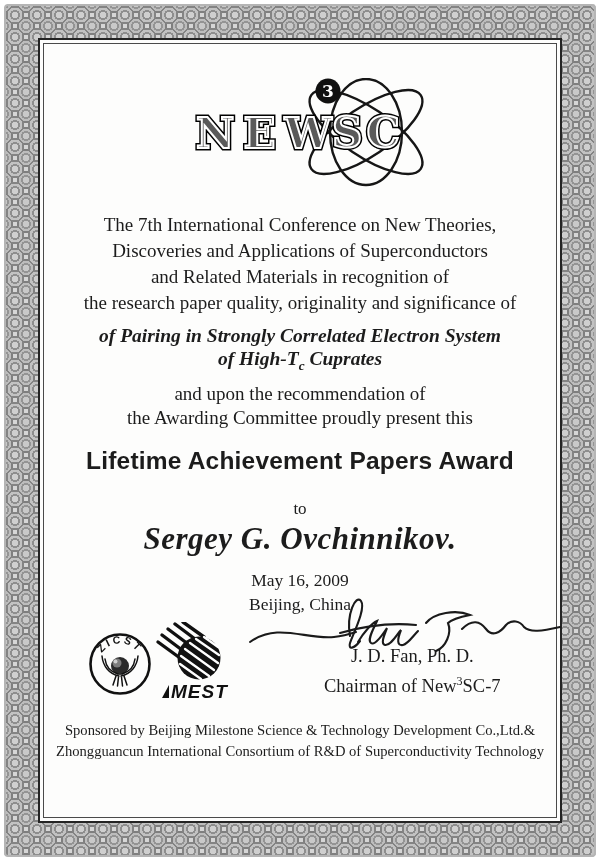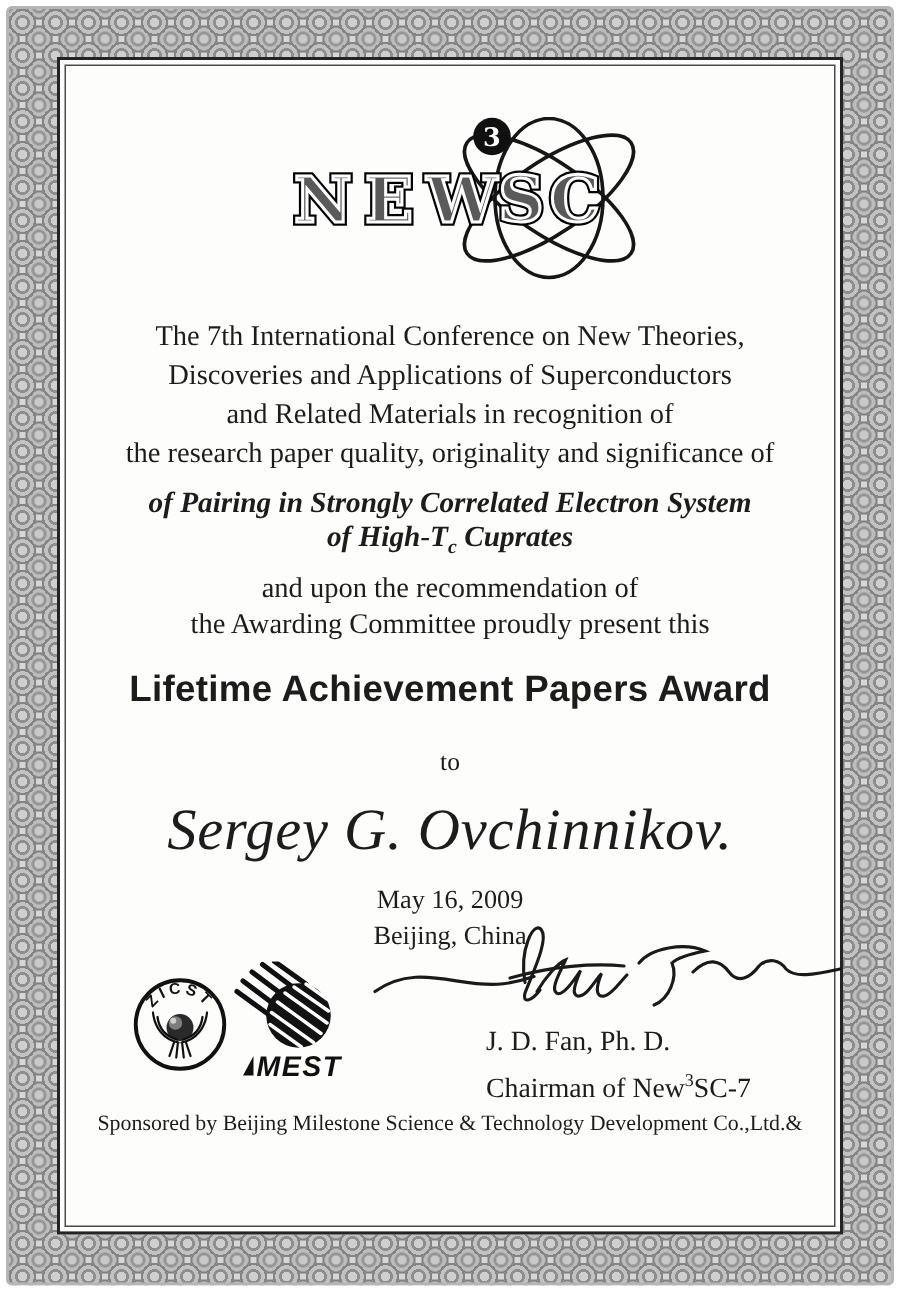--- a/index.html
+++ b/index.html
@@ -36,31 +36,31 @@
   .paper-title { margin-top:9px; font-size:19.5px; line-height:22.5px; font-weight:bold; font-style:italic; }
   .sub { vertical-align:sub; font-size:0.68em; }
   .sup { vertical-align:super; font-size:0.65em; }
   .recommendation { margin-top:5px; font-size:19px; line-height:24px; }
 
   .award-title {
     margin-top:17px; font-family:"Liberation Sans", sans-serif;
     font-weight:bold; font-size:24.5px; letter-spacing:0.2px;text-align:center;
   }
   .to-label { margin-top:24px; font-size:17px; }
-  .recipient { margin-top:13px; font-size:39px; font-weight:normal; font-style:italic; letter-spacing:0.5px; }
+  .recipient { margin-top:2px; font-size:31px; font-weight:bold; font-style:italic; letter-spacing:0.5px; }
 
   .date-loc { margin-top:11px; font-size:17.5px; line-height:24px; }
 
   .bottom-cluster { position:relative; height:102px; margin-top:0; }
   .zicst-logo { position:absolute; left:40px; top:16px; width:64px; height:64px; }
   .mest-logo  { position:absolute; left:106px; top:6px; width:78px; height:82px; }
   .signature-svg { position:absolute; left:196px; top:-26px; width:322px; height:72px; }
   .signer {
-    position:absolute; left:276px; top:28px; text-align:left;
-    font-size:18.5px; line-height:25px;margin-top:20px;
+    position:absolute; left:276px; top:28px; text-align:center;
+    font-size:18.5px; line-height:25px;
   }
   .sponsors { margin-top:2px; font-size:14.6px; line-height:21px; }
 </style>
 </head>
 <body>
 
 <div class="page">
   <div class="lace-border"></div>
   <div class="inner-panel">
     <div class="content">
@@ -168,17 +168,18 @@
         </svg>
 
         <div class="signer">
           <div>J. D. Fan, Ph. D.</div>
           <div><span>Chairman of New</span><span class="sup">3</span><span>SC-7</span></div>
         </div>
       </div>
 
       <div class="sponsors">
         <div>Sponsored by Beijing Milestone Science &amp; Technology Development Co.,Ltd.&amp;</div>
+        <div>Zhongguancun International Consortium of R&amp;D of Superconductivity Technology</div>
       </div>
 
     </div>
   </div>
 </div>
 
 </body></html>

